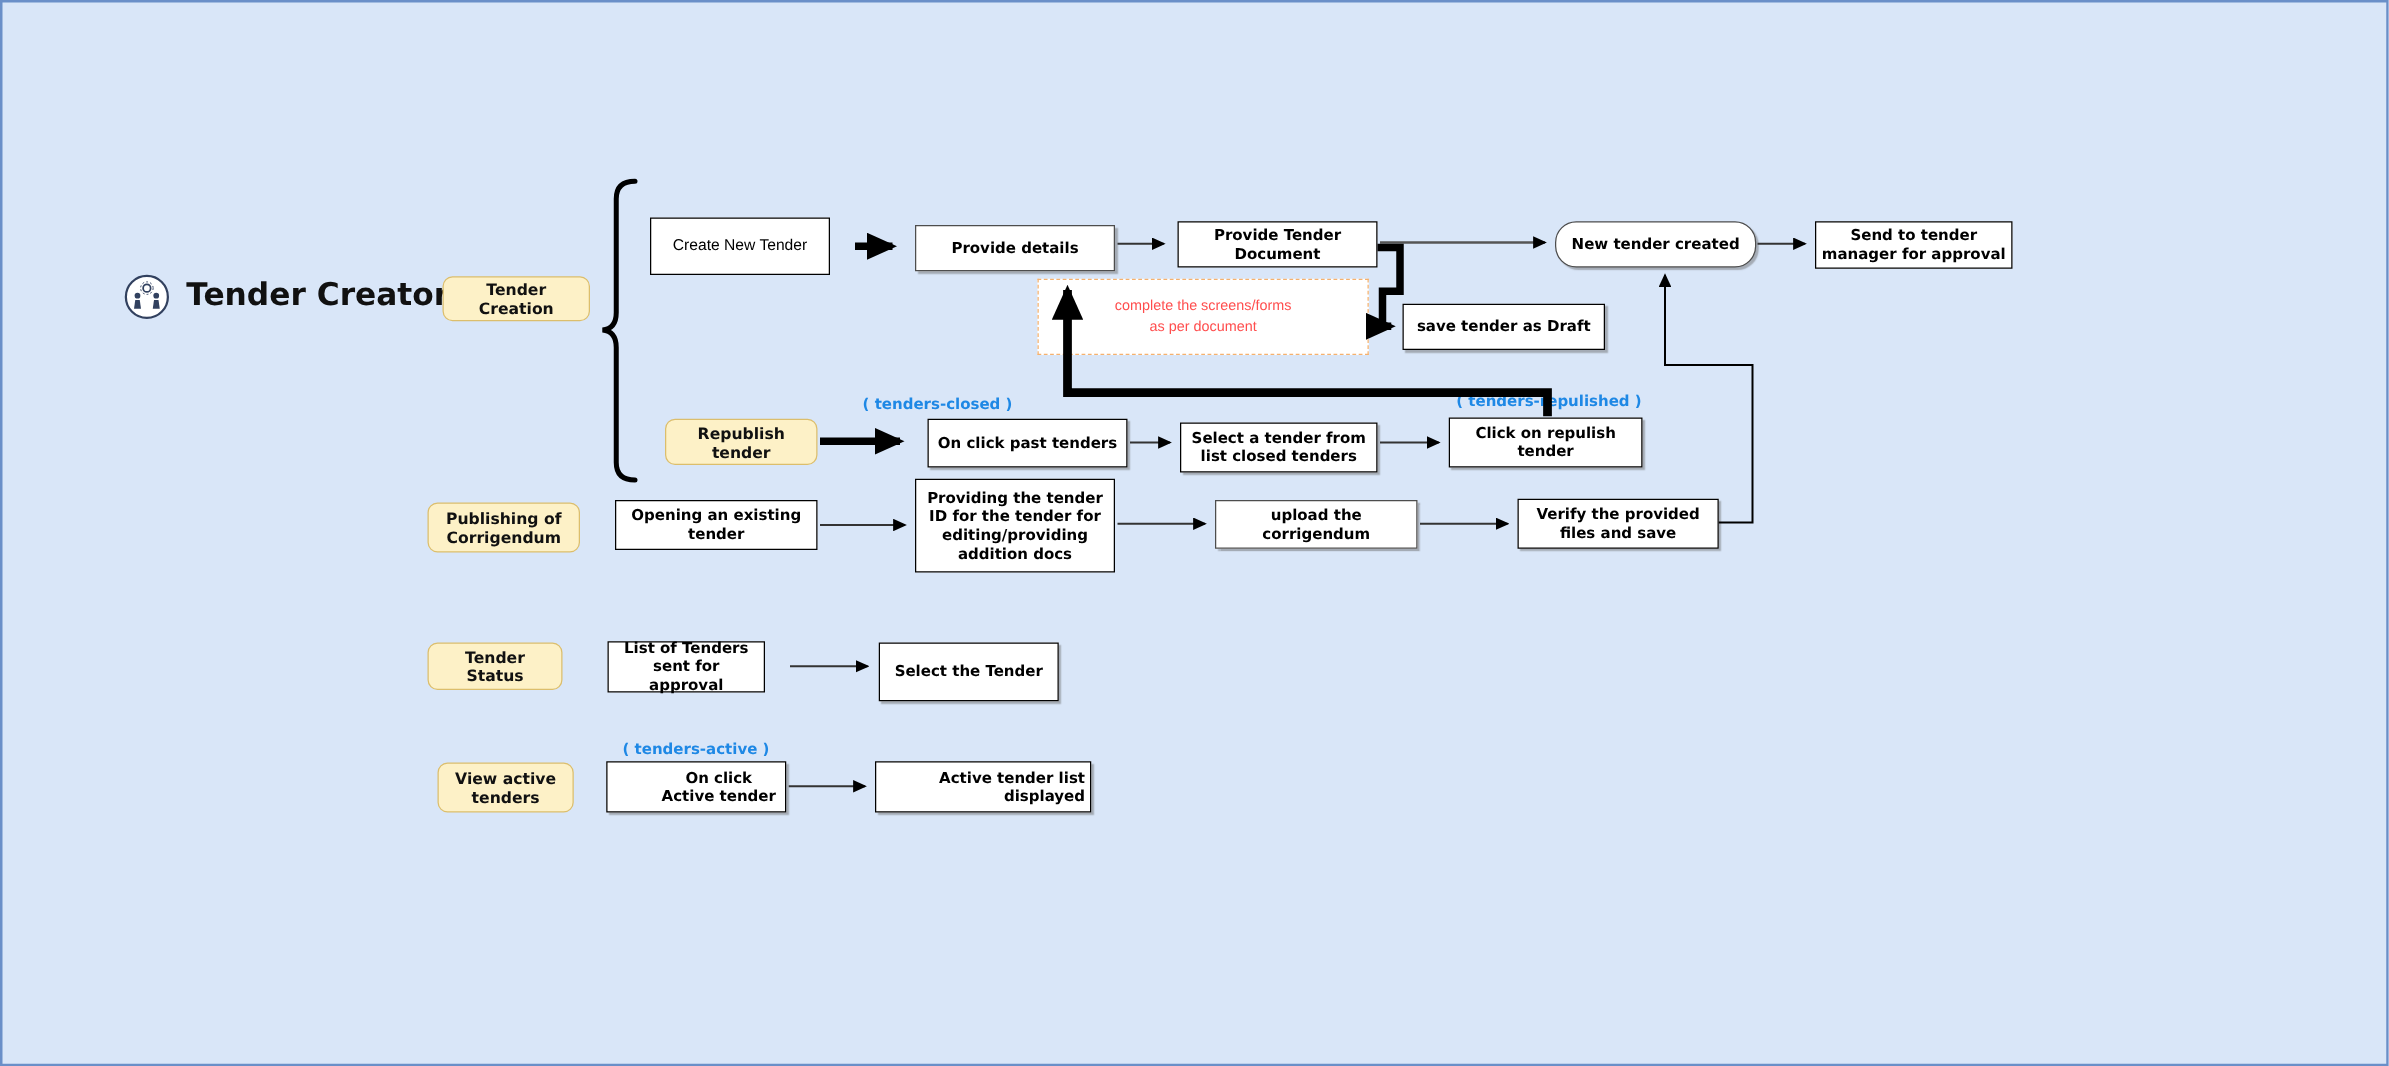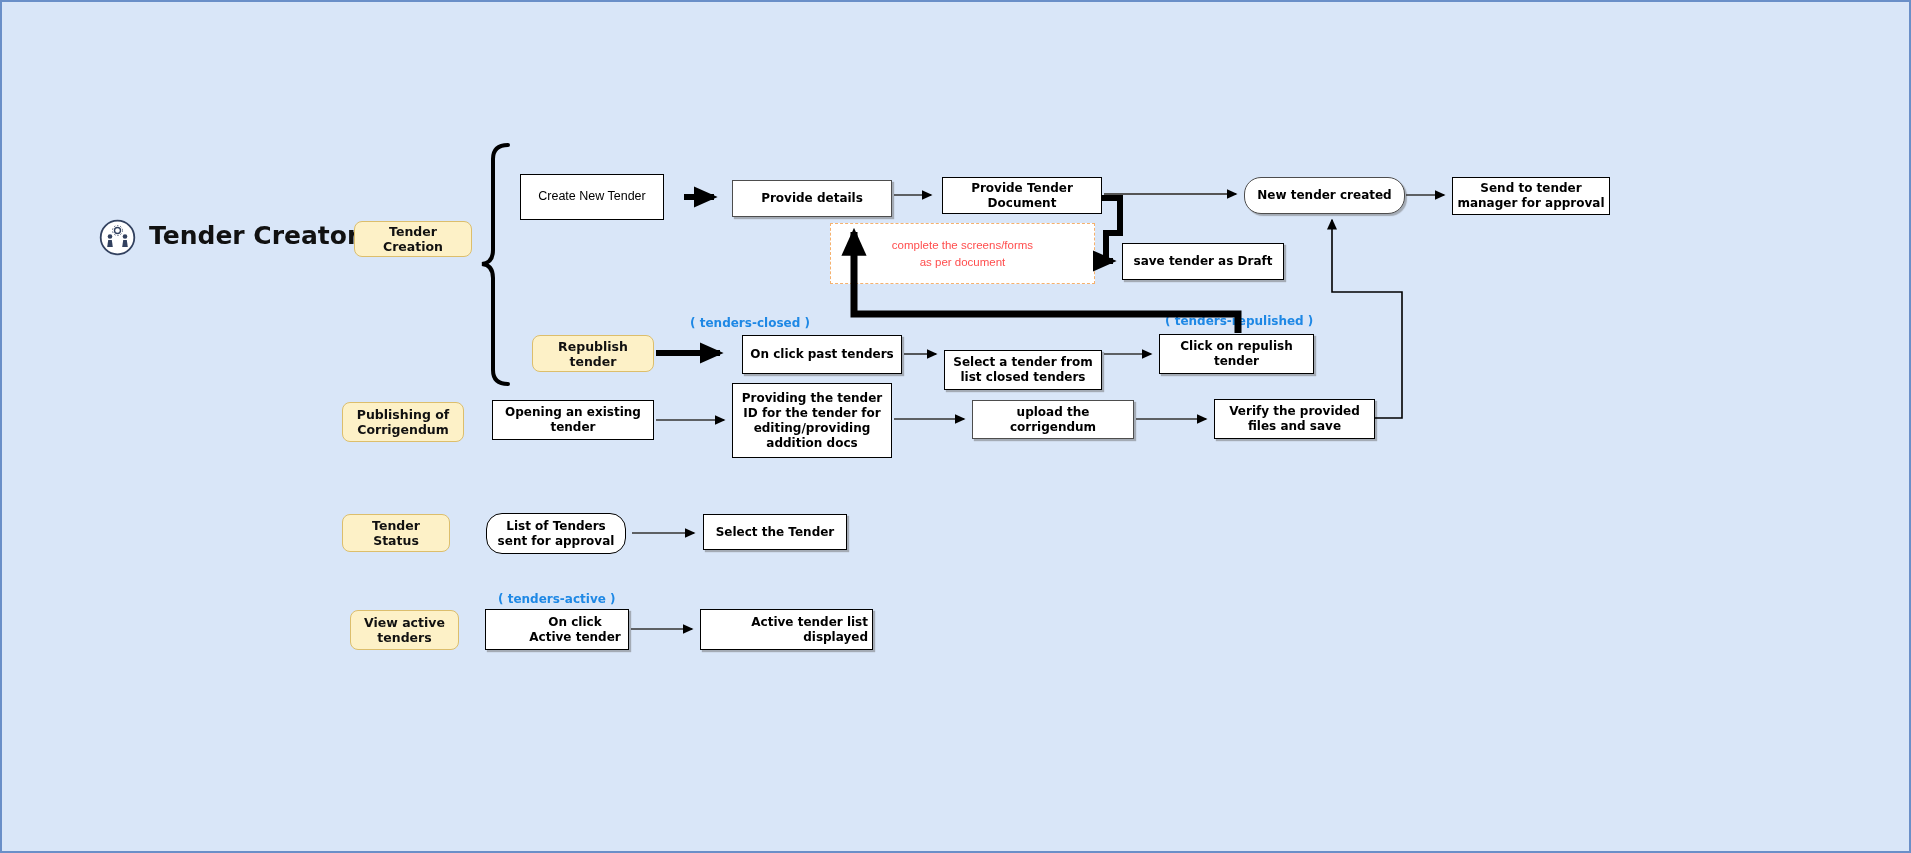--- a/index.html
+++ b/index.html
@@ -118,28 +118,28 @@
   <div class="abs node shadow" style="left:1120px;top:241px;width:162px;height:37px;">save tender as Draft</div>
 
   <div class="abs red-note" style="left:828px;top:221px;width:265px;height:61px;">
     <div>complete the screens/forms</div>
     <div>as per document</div>
   </div>
 
   <div class="abs blue-note" style="left:688px;top:314px;width:120px;">( tenders-closed )</div>
   <div class="abs blue-note" style="left:1163px;top:312px;width:140px;">( tenders-repulished )</div>
   <div class="abs node shadow" style="left:740px;top:333px;width:160px;height:39px;">On click past tenders</div>
-  <div class="abs node shadow" style="left:942px;top:348px;width:158px;height:40px;">Select a tender from list closed tenders</div>
+  <div class="abs node shadow" style="left:942px;top:336px;width:158px;height:40px;">Select a tender from list closed tenders</div>
   <div class="abs node shadow" style="left:1157px;top:332px;width:155px;height:40px;">Click on repulish tender</div>
 
   <div class="abs node" style="left:490px;top:398px;width:162px;height:40px;">Opening an existing tender</div>
   <div class="abs node" style="left:730px;top:381px;width:160px;height:75px;">Providing the tender ID for the tender for editing/providing addition docs</div>
   <div class="abs node grayborder shadow" style="left:970px;top:398px;width:162px;height:39px;">upload the corrigendum</div>
   <div class="abs node shadow" style="left:1212px;top:397px;width:161px;height:40px;">Verify the provided files and save</div>
 
-  <div class="abs node" style="left:484px;top:511px;width:140px;height:41px;border-radius:16px;">List of Tenders sent for approval</div>
-  <div class="abs node shadow" style="left:701px;top:512px;width:144px;height:36px;">Select the Tender</div>
+  <div class="abs node" style="left:484px;top:511px;width:126px;height:41px;">List of Tenders sent for approval</div>
+  <div class="abs node shadow" style="left:701px;top:512px;width:144px;height:47px;">Select the Tender</div>
 
   <div class="abs blue-note" style="left:496px;top:590px;width:100px;">( tenders-active )</div>
   <div class="abs node shadow" style="left:483px;top:607px;width:144px;height:41px;padding-left:40px;">On click Active tender</div>
   <div class="abs node shadow" style="left:698px;top:607px;width:173px;height:41px;text-align:right;">Active tender list displayed</div>
 
 </div>
 
 </body></html>

